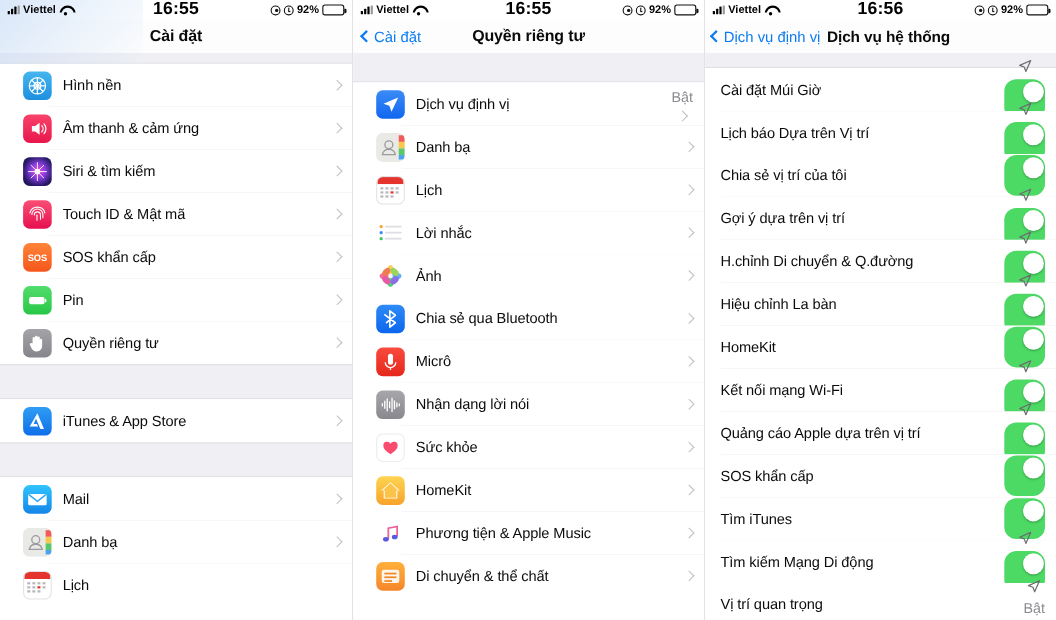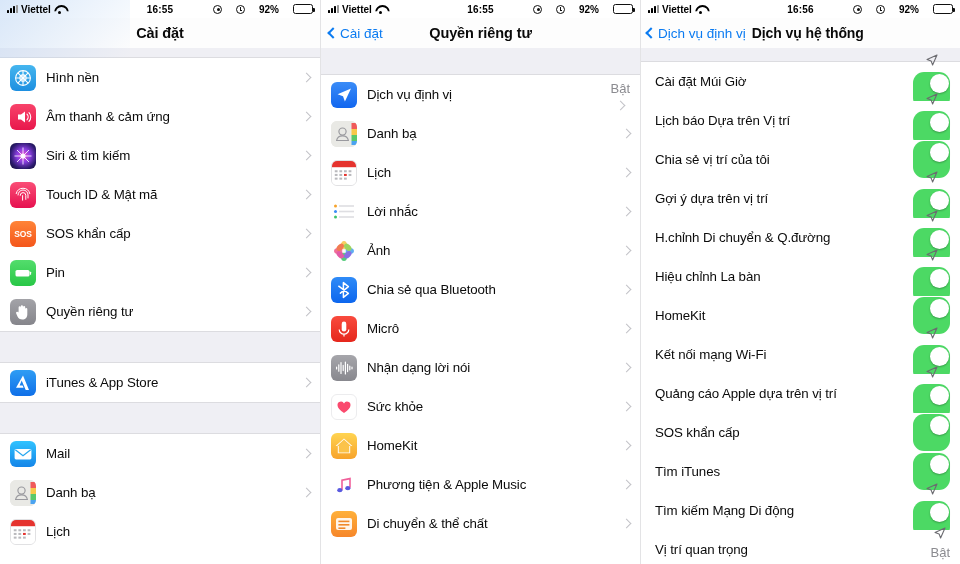--- a/index.html
+++ b/index.html
@@ -24,24 +24,24 @@
     display: flex; align-items: center;
     padding: 0 7px;
     font-size: 10.5px; font-weight: bold;
     color: #000;
     position: relative;
     z-index: 5;
   }
   .sb-left { display: flex; align-items: center; gap: 3px; }
   .sb-center {
     position: absolute; left: 0; right: 0; text-align: center;
-    font-size: 10px; font-weight: bold; letter-spacing: .2px;
+    font-size: 16px; font-weight: bold; letter-spacing: .2px;
   }
   .sb-right {
-    margin-left: auto; display: flex; align-items: center; gap: 14px;
+    margin-left: auto; display: flex; align-items: center; gap: 3px;
     position: relative; z-index: 2;
   }
   .signal { display: flex; align-items: flex-end; gap: 1px; height: 8px; }
   .signal i { width: 2px; background: #000; border-radius: .5px; display: block; }
   .signal i:nth-child(1) { height: 3px; }
   .signal i:nth-child(2) { height: 5px; }
   .signal i:nth-child(3) { height: 7px; }
   .signal i:nth-child(4) { height: 8px; background: #9b9b9b; }
   .carrier { font-size: 10px; font-weight: bold; }
   .wifi { width: 11px; height: 9px; position: relative; }
@@ -120,21 +120,21 @@
   .list { background: #fff; }
   .gap {
     background: #efeff4;
     border-top: .5px solid #dcdce0;
     border-bottom: .5px solid #dcdce0;
   }
   .gap.nb { border-top: none; }
   .row {
     display: flex; align-items: center;
     height: 39px;
-    padding-left: 10px;
+    padding-left: 21px;
     background: #fff;
     position: relative;
   }
   .row:after {
     content:""; position:absolute; left: 44px; right: 0; bottom: 0;
     height: .5px; background: #d9d9dd;
   }
   .row.nosep:after { display: none; }
   .row-plain { padding-left: 14px; }
   .row-plain:after { left: 14px; }

